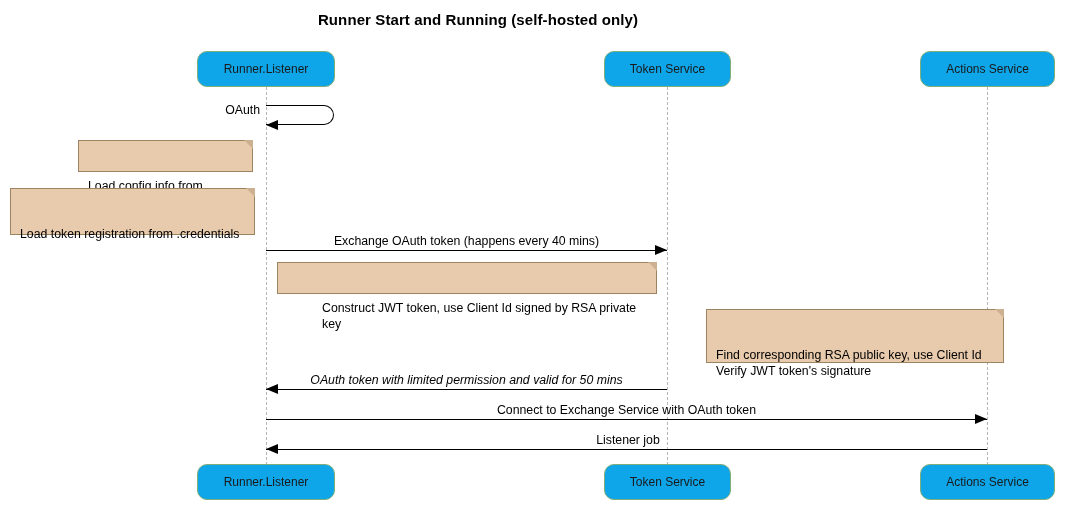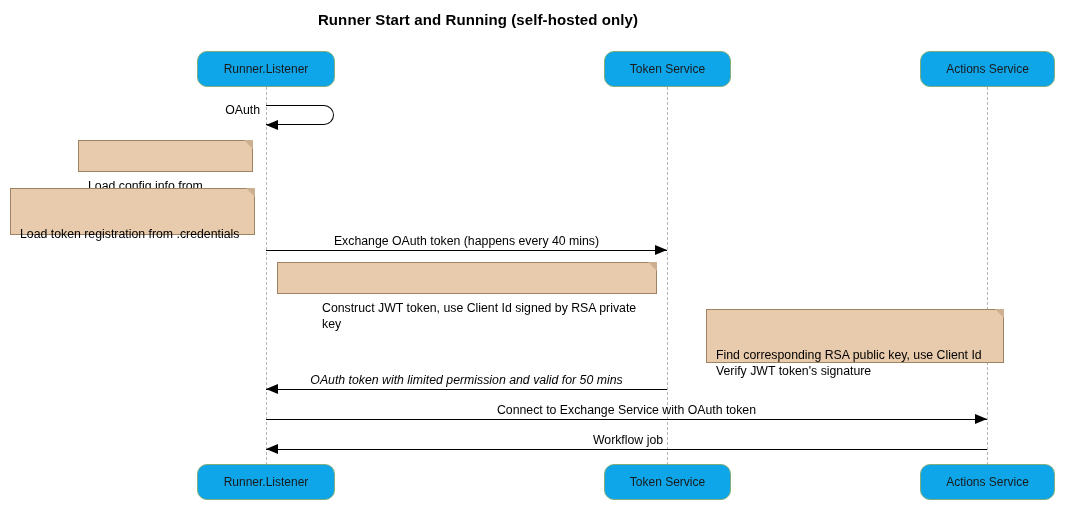--- a/index.html
+++ b/index.html
@@ -158,21 +158,21 @@
   </div>
 
   <div class="msg-label" style="left:266px; top:373px; width:401px;font-style:italic;">OAuth token with limited permission and valid for 50 mins</div>
   <div class="msg-line" style="left:266px; top:389px; width:401px;"></div>
   <div class="arrowhead left" style="left:266px; top:383.5px;"></div>
 
   <div class="msg-label" style="left:266px; top:403px; width:721px;">Connect to Exchange Service with OAuth token</div>
   <div class="msg-line" style="left:266px; top:419px; width:721px;"></div>
   <div class="arrowhead right" style="left:975px; top:413.5px;"></div>
 
-  <div class="msg-label" style="left:528px; top:433px; width:200px;">Workflow job</div>
+  <div class="msg-label" style="left:528px; top:433px; width:200px;">Listener job</div>
   <div class="msg-line" style="left:266px; top:449px; width:721px;"></div>
   <div class="arrowhead left" style="left:266px; top:443.5px;"></div>
 
   <div class="participant" style="left:197px; top:464px; width:138px;">
     <span>Runner.Listener</span>
   </div>
   <div class="participant" style="left:604px; top:464px; width:127px;">
     <span>Token Service</span>
   </div>
   <div class="participant" style="left:920px; top:464px; width:135px;">

